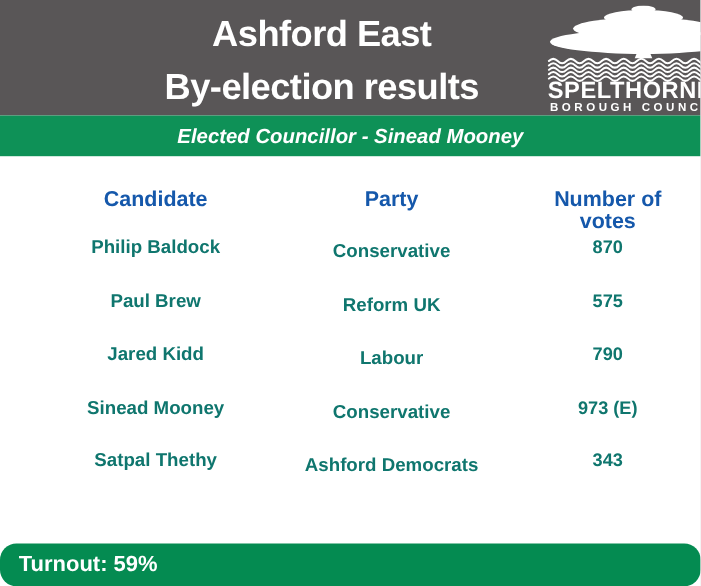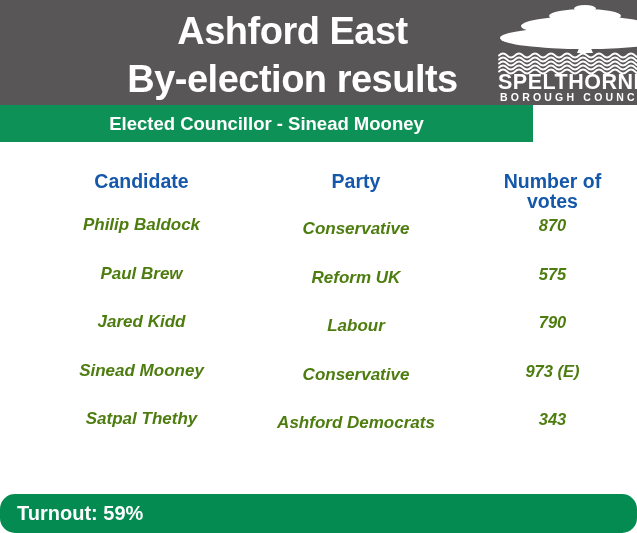--- a/index.html
+++ b/index.html
@@ -19,62 +19,62 @@
     top: 0; left: 0;
     width: 637px; height: 105px;
     background: #595657;
   }
   .title {
     position: absolute;
     top: 7px; left: 0;
     width: 585px;
     text-align: center;
     color: #ffffff;
-    font-size: 38px;
+    font-size: 33px;
     line-height: 48px;
     letter-spacing: -0.5px;
   }
   .logo {
     position: absolute;
     top: 5px; left: 497px;
     width: 175px; height: 100px;
   }
   
   .banner {
     position: absolute;
     top: 105px; left: 0;
-    width: 533px; height: 37px;
+    width: 637px; height: 37px;
     background: #0e9157;
     color: #ffffff;
     font-size: 18.5px;
     line-height: 37px;
     text-align: center;
+    font-style: italic;
   }
   
   .results {
     position: absolute;
     top: 171px; left: 38px;
     width: 580px;
     text-align: center;
   }
   .row {
     display: grid;
     grid-template-columns: 207px 210px auto;
     height: 48.5px;
     align-items: start;
   }
   .row.head {
     height: 44px;
     color: #1558ab;
     font-size: 19.5px;
   }
   .row.body {
-    color: #4d7c0f;
+    color: #0f766e;
     font-size: 17px;
-    font-style: italic;
   }
   .cell { line-height: 20px; }
   .cell.party { padding-top: 4px; margin-left: 12px; }
   .cell.votes { font-size: 16.5px; margin-left: 32px; }
   .row.head .cell.party { padding-top: 0; }
   .row.head .cell.votes { font-size: 19.5px; }
   
   .turnout {
     position: absolute;
     top: 494px; left: 0;

